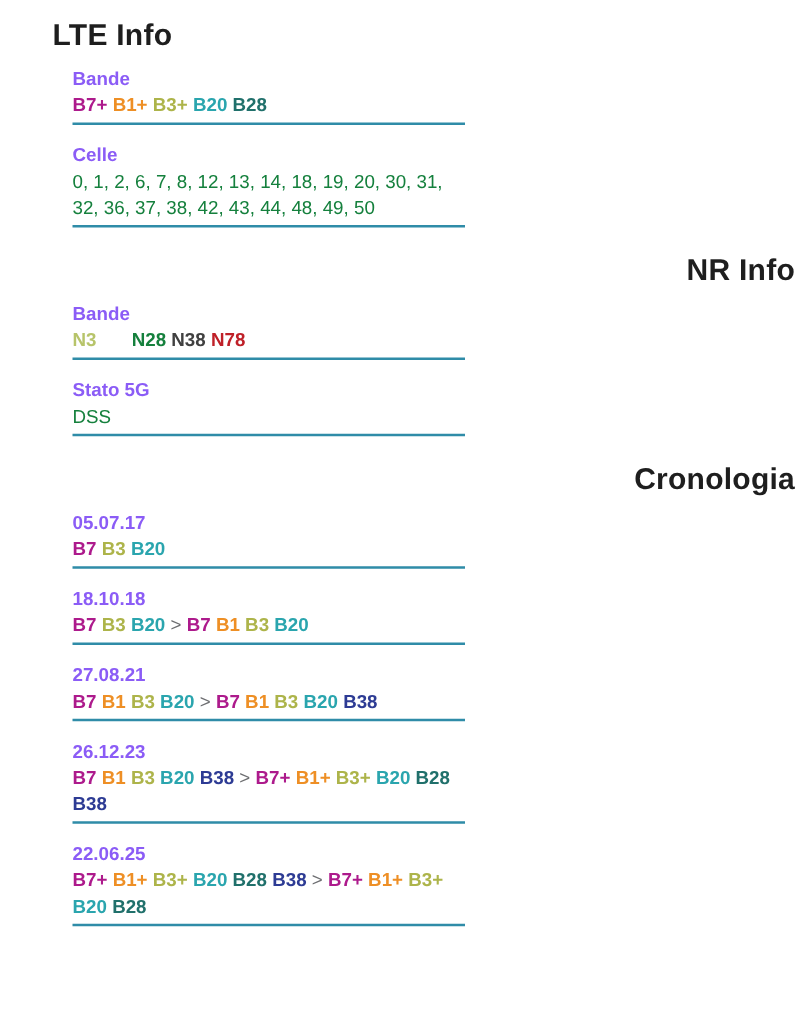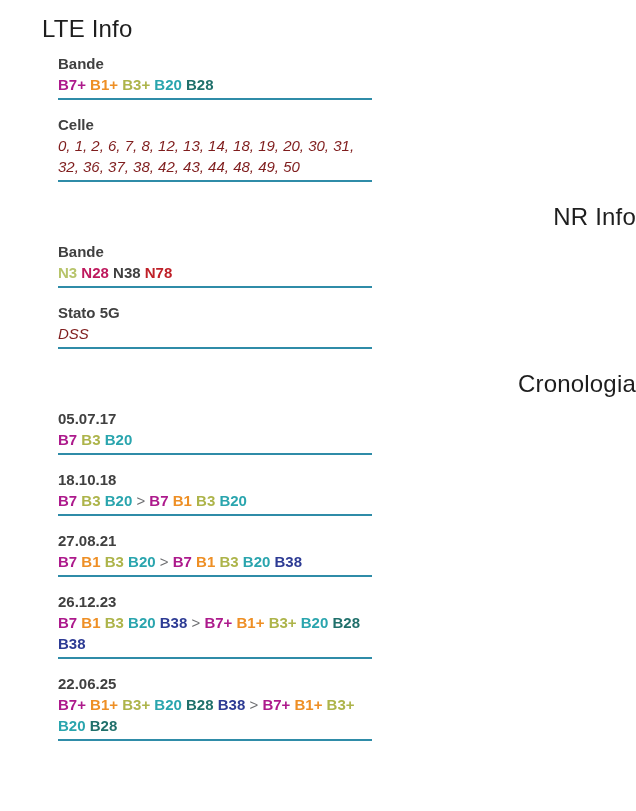--- a/index.html
+++ b/index.html
@@ -14,53 +14,52 @@
     width: 636px;
     height: 811px;
     overflow: hidden;
   }
   .container {
     padding: 16px 0 0 42px;
   }
   h1.section-title {
     font-size: 24px;
     line-height: 25px;
-    font-weight: 400;
+    font-weight: 700;
     color: #1e1e1e;
     margin: 0 0 12px 0;
     letter-spacing: 0.2px;
   }
   h1.section-gap {
     margin-top: 22px;
     text-align: right;
   }
   .block {
     margin-left: 16px;
     width: 314px;
     border-bottom: 2px solid #2f8ca8;
     padding-bottom: 3px;
     margin-bottom: 14px;
     font-size: 15px;
     line-height: 21px;
   }
   .label {
     font-weight: 700;
-    color: #404040;
+    color: #8b5cf6;
   }
   .bands {
     font-weight: 700;
   }
   .band { white-space: nowrap; }
   .sep {
     color: #6d6e71;
     font-weight: 400;
   }
   .body-text {
-    color: #7f1d1d;
-    font-style: italic;
+    color: #15803d;
   }
 </style>
 </head>
 <body>
 
 <div class="container">
 
   <h1 class="section-title">LTE Info</h1>
 
   <div class="block">
@@ -70,21 +69,21 @@
 
   <div class="block">
     <div class="label">Celle</div>
     <div class="body-text">0, 1, 2, 6, 7, 8, 12, 13, 14, 18, 19, 20, 30, 31, 32, 36, 37, 38, 42, 43, 44, 48, 49, 50</div>
   </div>
 
   <h1 class="section-title section-gap">NR Info</h1>
 
   <div class="block">
     <div class="label">Bande</div>
-    <div class="bands"><span class="band" style="color: rgb(183, 196, 106);">N3</span> <span class="band" style="color: #be185d;">N28</span> <span class="band" style="color: #404040;">N38</span> <span class="band" style="color: rgb(191, 32, 40);">N78</span></div>
+    <div class="bands"><span class="band" style="color: rgb(183, 196, 106);">N3</span> <span class="band" style="color: #15803d; margin-left: 24px;">N28</span> <span class="band" style="color: #404040;">N38</span> <span class="band" style="color: rgb(191, 32, 40);">N78</span></div>
   </div>
 
   <div class="block">
     <div class="label">Stato 5G</div>
     <div class="body-text" id="stato-lines">
         <div>DSS</div>
       </div>
   </div>
 
   <h1 class="section-title section-gap">Cronologia</h1>

